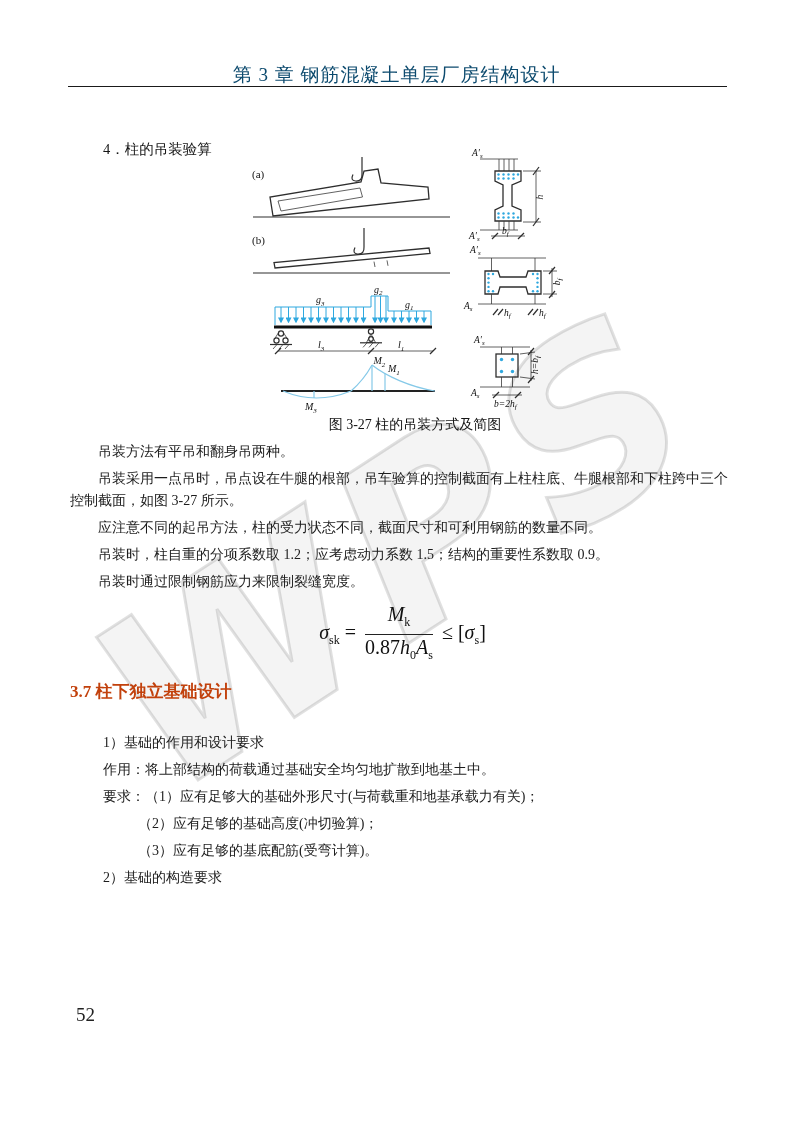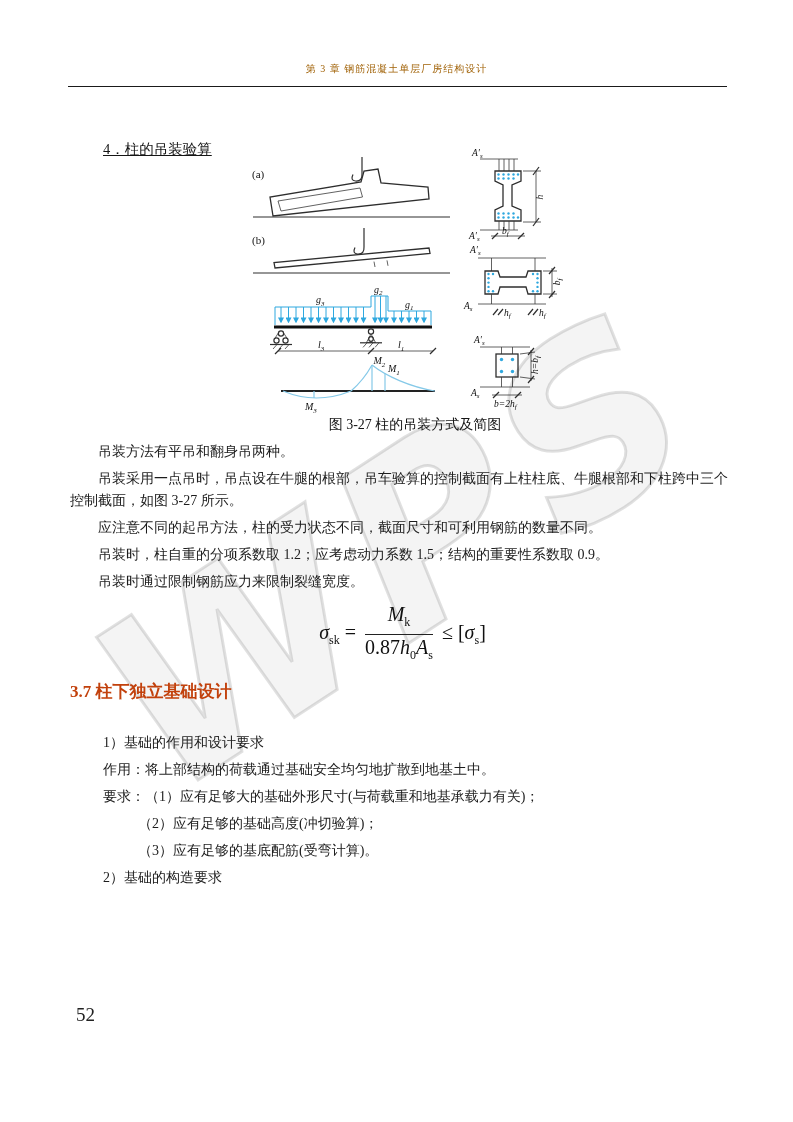--- a/index.html
+++ b/index.html
@@ -2,25 +2,25 @@
 <html><head>
 <meta charset="utf-8">
 <style>
   html,body{margin:0;padding:0;background:#fff;}
   .page{
     position:relative; width:793px; height:1122px; background:#fff; overflow:hidden;
     font-family:"Liberation Serif","DejaVu Serif",serif; color:#1c1c1c;
   }
   
   .hdr{position:absolute; top:62px; left:0; width:100%; text-align:center;
-       font-size:10px; letter-spacing:1px; color:#a16207;}
+       font-size:19px; letter-spacing:1px; color:#0c4a6e;}
   .hdr-rule{position:absolute; top:86px; left:68px; right:66px; height:0;
        border-top:1.2px solid #1a1a1a;}
   
-  .h4{position:absolute; left:103px; top:140px; font-size:14.5px; color:#151515;text-decoration:underline;}
+  .h4{position:absolute; left:103px; top:140px; font-size:14.5px; color:#151515;}
   
   .fig{position:absolute; left:248px; top:144px; width:332px; height:290px;}
   .figcap{position:absolute; left:250px; top:416px; width:330px; text-align:center;
        font-size:14px; color:#151515; z-index:2;}
   svg .ln{stroke:#2e2e2e; stroke-width:1.2; fill:none;}
   svg .lnthin{stroke:#3a3a3a; stroke-width:0.8; fill:none;}
   svg .shape{stroke:#2e2e2e; stroke-width:1.3; fill:#fff;}
   svg .beam{stroke:#111; stroke-width:3.2;}
   svg .blue{stroke:#2fa8df; stroke-width:1; fill:none;}
   svg .mcur{stroke:#85c9e8; stroke-width:1.2; fill:none;}

